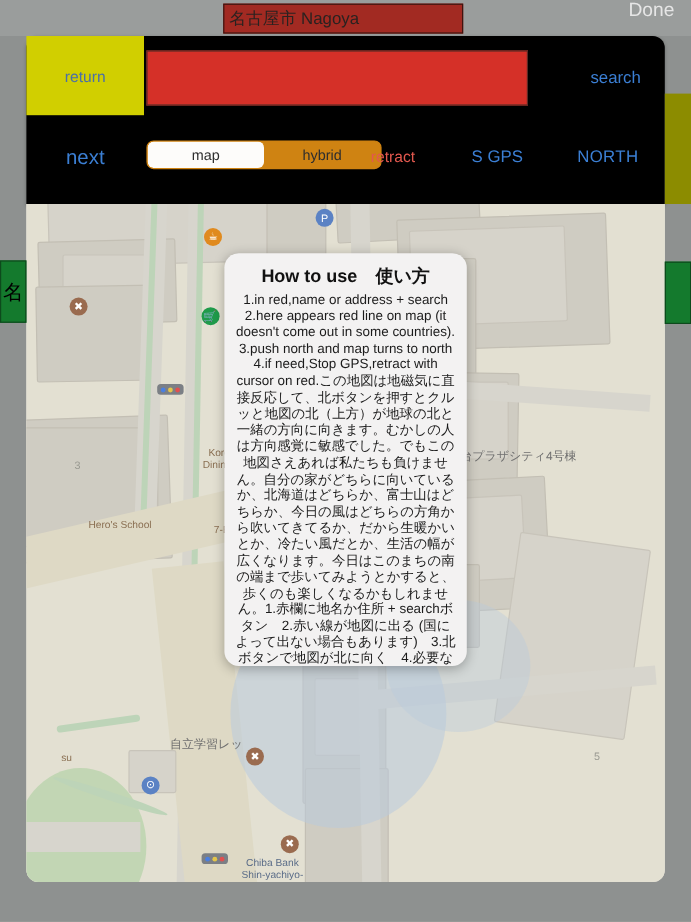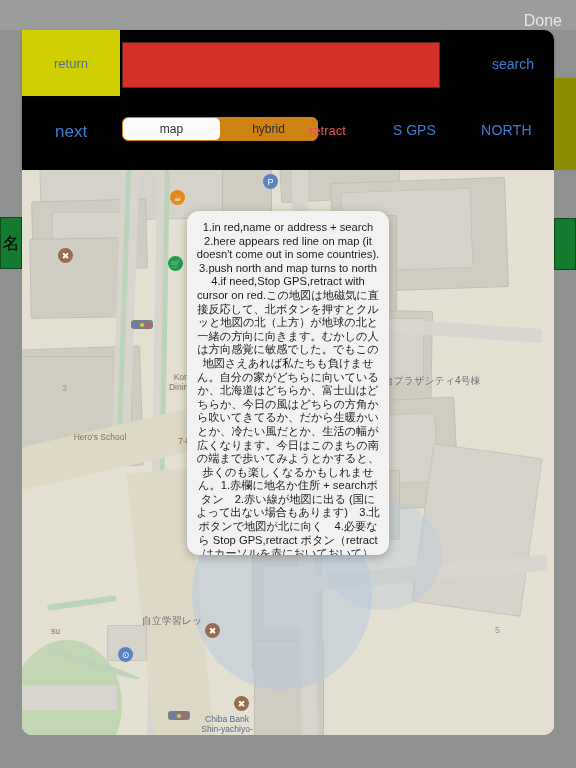--- a/index.html
+++ b/index.html
@@ -25,21 +25,21 @@
     border-left:2px solid #d8d8d8; border-bottom:2px solid #d8d8d8;
     transform:rotate(45deg); margin-right:2px; }
   .nav-field{
     position:absolute; left:186px; top:3px; width:200px; height:25px;
     background:#a22a22; border:1px solid #3d1410;
     display:flex; align-items:center; padding-left:4px;
     color:#2a2220; font-size:14px; white-space:nowrap; overflow:hidden;
   }
   .nav-done{
     position:absolute; right:14px; top:0; height:30px;
-    display:flex; align-items:flex-end; color:#e6e6e6; font-size:16px;
+    display:flex; align-items:flex-start; color:#e6e6e6; font-size:16px;
   }
 
   
   .toolpanel{
     position:absolute; left:22px; top:30px; width:532px; height:140px;
     background:#000000;
     border-top-left-radius:10px; border-top-right-radius:10px;
     box-shadow:0 1px 3px rgba(0,0,0,.25);
   }
   .btn-return{
@@ -124,20 +124,23 @@
   .dlg-title{ text-align:center; font-size:15px; font-weight:bold; color:#111; margin-bottom:4px;}
   .dlg-text{ text-align:center; font-size:11.2px; line-height:13.6px; color:#1b1b1b; }
   .dlg-sep{ height:1px; background:#d3d1d1; }
 </style>
 </head>
 <body>
 
 <div id="root">
 
   <div class="navbar">
+    <div class="nav-field">
+      <span>名古屋市 Nagoya</span>
+    </div>
     <div class="nav-done">
       <span>Done</span>
     </div>
   </div>
 
   <div class="toolpanel">
     <div class="btn-return">
       <span>return</span>
     </div>
     <div class="red-field">
@@ -266,19 +269,20 @@
   <div class="side-green" style="left:0px;top:217px;">
     <span>名</span>
   </div>
   <div class="side-green" style="left:554px;top:218px;">
     <span></span>
   </div>
   <div class="side-yellow"></div>
 
   <div class="dlg">
     <div class="dlg-body">
+      <div class="dlg-title">How to use　使い方</div>
       <div class="dlg-text">1.in red,name or address + search 2.here appears red line on map (it doesn't come out in some countries). 3.push north and map turns to  north 4.if need,Stop GPS,retract with cursor on red.この地図は地磁気に直接反応して、北ボタンを押すとクルッと地図の北（上方）が地球の北と一緒の方向に向きます。むかしの人は方向感覚に敏感でした。でもこの地図さえあれば私たちも負けません。自分の家がどちらに向いているか、北海道はどちらか、富士山はどちらか、今日の風はどちらの方角から吹いてきてるか、だから生暖かいとか、冷たい風だとか、生活の幅が広くなります。今日はこのまちの南の端まで歩いてみようとかすると、歩くのも楽しくなるかもしれません。1.赤欄に地名か住所 + searchボタン　2.赤い線が地図に出る (国によって出ない場合もあります)　3.北ボタンで地図が北に向く　4.必要なら Stop GPS,retract ボタン（retractはカーソルを赤においておいて）</div>
     </div>
     <div class="dlg-sep"></div>
 
   </div>
 
 </div>
 
 </body></html>

